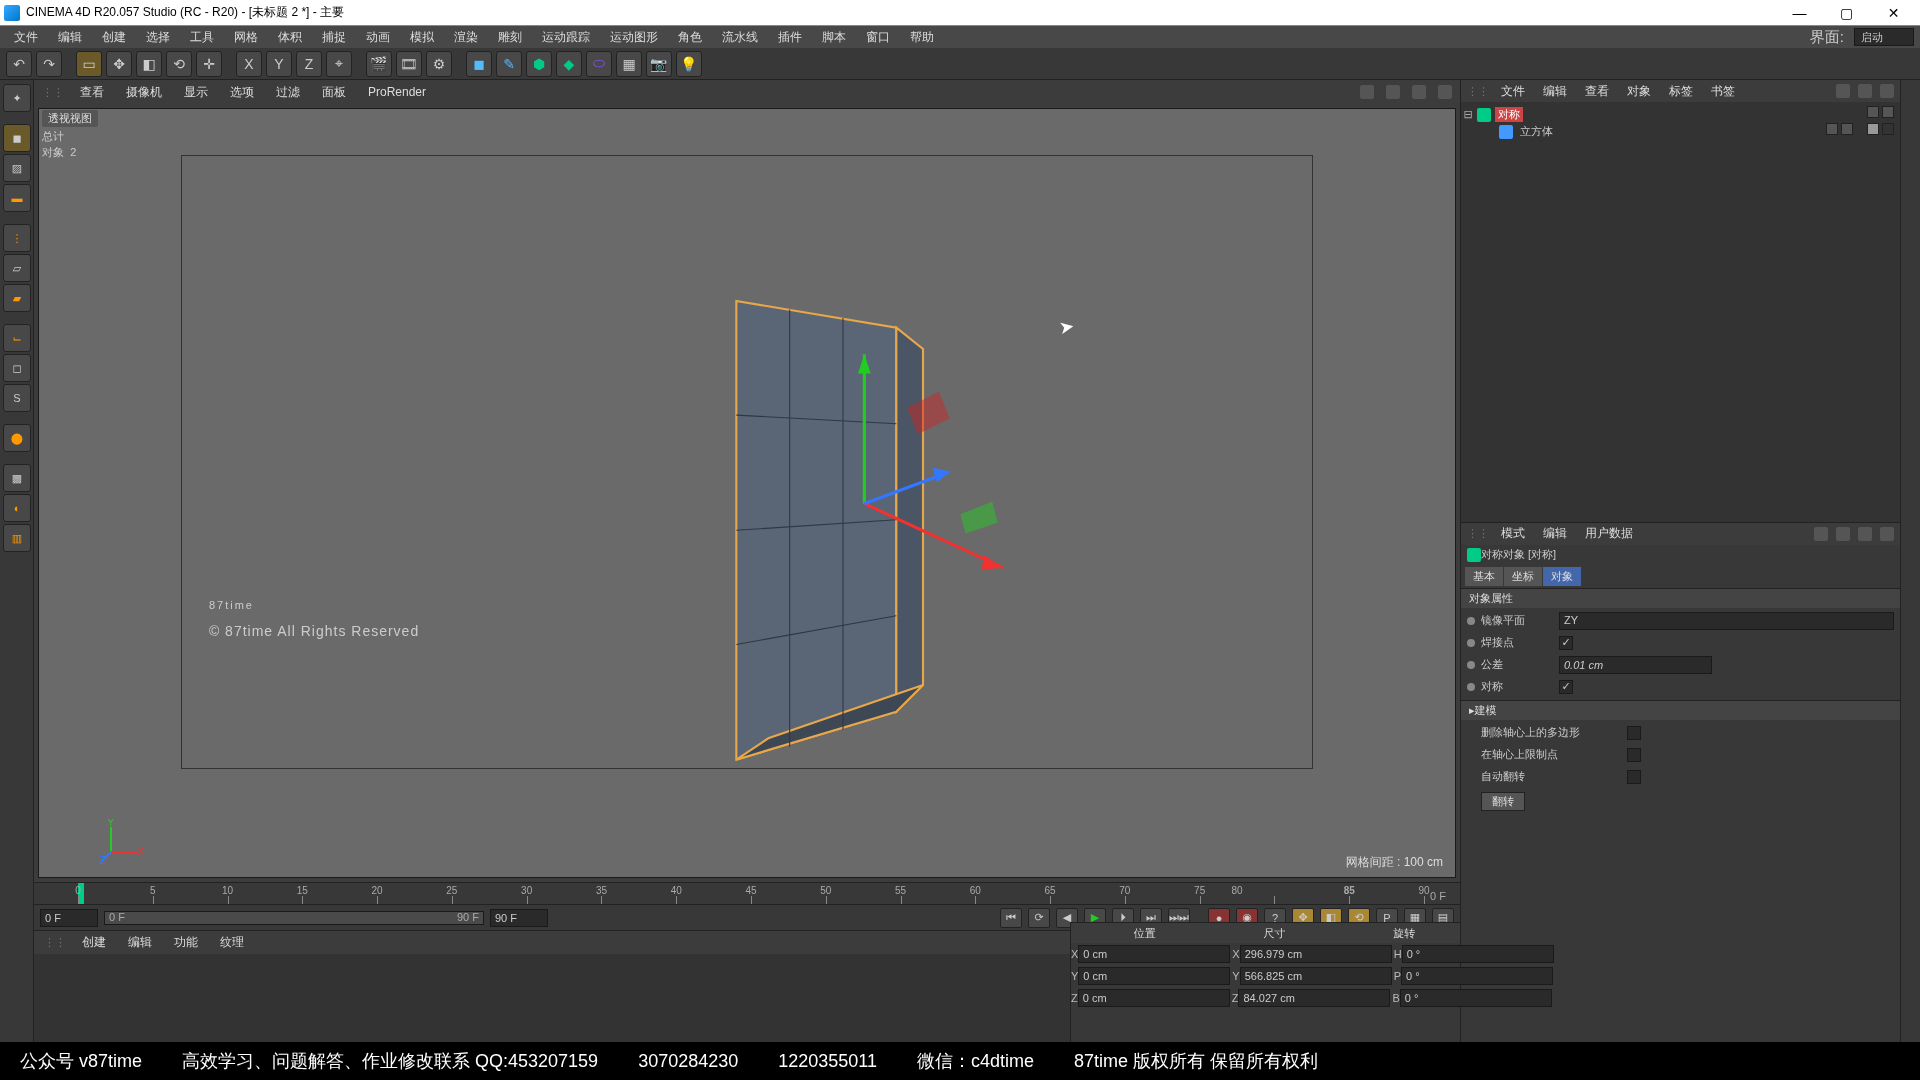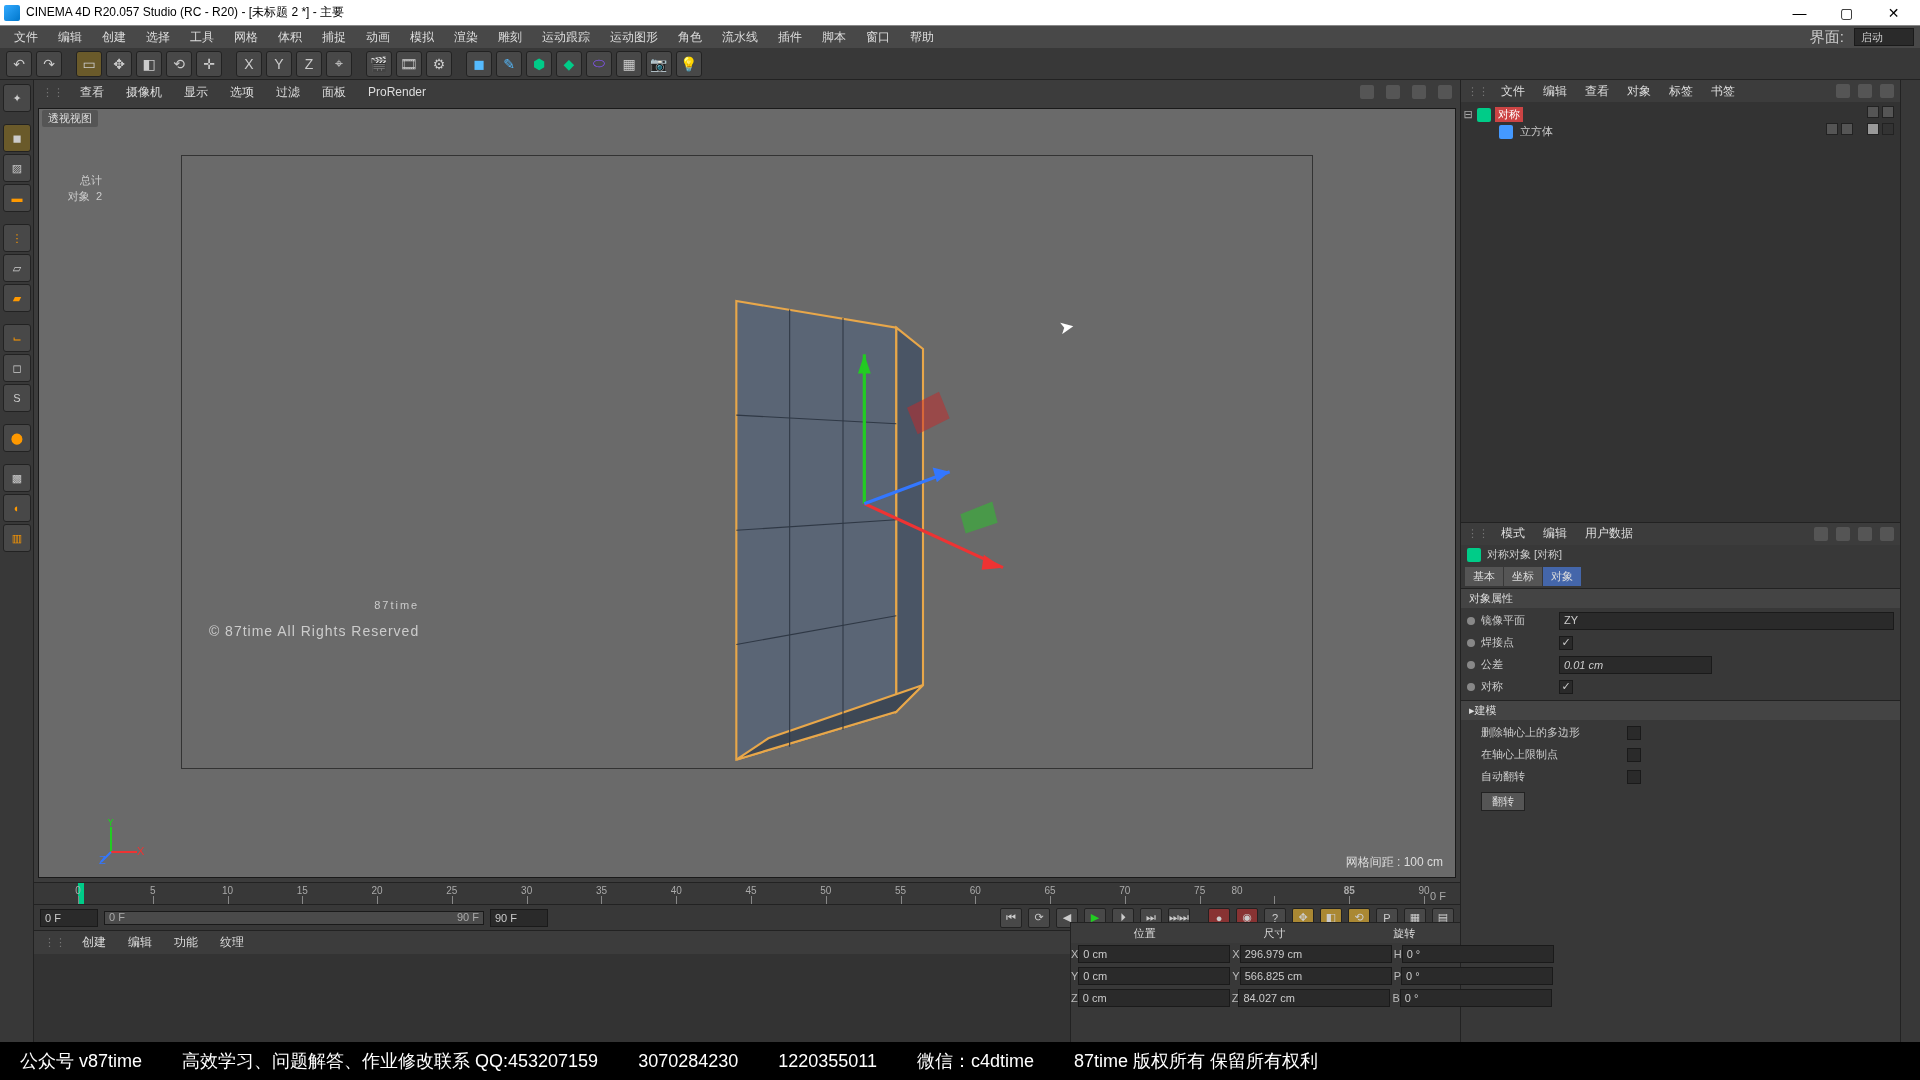--- a/index.html
+++ b/index.html
@@ -21,25 +21,25 @@
 .left-tools { width:34px; background:#383838; display:flex; flex-direction:column; gap:2px; padding:4px 3px; border-right:1px solid #222; }
 .lt-btn { width:28px; height:28px; background:#484848; border:1px solid #222; border-radius:3px; display:flex; align-items:center; justify-content:center; }
 .lt-gap { height:8px; }
 .center { flex:1; display:flex; flex-direction:column; background:#383838; }
 .view-menus { height:24px; display:flex; align-items:center; padding:0 8px; gap:10px; background:#3c3c3c; }
 .vm-item { color:#ddd; font-size:12px; padding:2px 6px; }
 .vm-spacer { flex:1; }
 .vm-icon { width:14px; height:14px; background:#555; border-radius:2px; margin-left:2px; display:inline-block; }
 .viewport-wrap { flex:1; position:relative; background:#3c3c3c; padding:4px; }
 .vp-label { position:absolute; top:6px; left:8px; background:#555; padding:1px 6px; font-size:11px; color:#ddd; border-radius:2px; z-index:3; }
-.vp-stats { position:absolute; top:24px; left:8px; font-size:11px; color:#ddd; z-index:3; line-height:16px; text-align:right; width:60px;margin-top:44px; }
+.vp-stats { position:absolute; top:24px; left:8px; font-size:11px; color:#ddd; z-index:3; line-height:16px; text-align:left; width:60px; }
 .viewport { width:100%; height:100%; background:#6a6a6a; border:1px solid #1a1a1a; position:relative; overflow:hidden; }
 .inner-frame { position:absolute; top:6%; left:10%; width:80%; height:80%; border:1px solid #333; }
 .grid-info { position:absolute; bottom:6px; right:12px; color:#ddd; font-size:12px; z-index:3; }
-.watermark { position:absolute; left:12%; top:58%; color:rgba(255,255,255,.1); font-size:60px; font-weight:300; letter-spacing:2px; z-index:2;text-align:right; }
+.watermark { position:absolute; left:12%; top:58%; color:rgba(255,255,255,.1); font-size:60px; font-weight:300; letter-spacing:2px; z-index:2; }
 .watermark small{ display:block; font-size:14px; letter-spacing:1px; }
 .axis-widget { position:absolute; left:60px; bottom:18px; width:40px; height:40px; z-index:3; }
 .cursor { position:absolute; left:72%; top:27%; font-size:18px; color:#fff; z-index:5; transform:rotate(-10deg); }
 .timeline-area { background:#383838; }
 .timeline-ruler { height:22px; background:#383838; border-top:1px solid #222; position:relative; display:flex; align-items:flex-end; padding:0 40px 0 44px; overflow:hidden;}
 .timeline-ruler .tick { position:absolute; bottom:0; width:1px; height:8px; background:#888; }
 .timeline-ruler .tlabel { position:absolute; bottom:8px; font-size:10px; color:#aaa; transform:translateX(-50%); }
 .time-marker { position:absolute; left:44px; top:0; width:6px; height:100%; background:#0c8; }
 .time-end { position:absolute; right:14px; bottom:2px; color:#aaa; font-size:11px;}
 .timeline-controls { height:26px; background:#383838; display:flex; align-items:center; gap:6px; padding:0 6px; border-top:1px solid #222;}
@@ -64,21 +64,21 @@
 .tree-toggle { width:10px; text-align:center; color:#aaa; }
 .tree-icon { width:14px; height:14px; border-radius:2px; }
 .sym-ic { background:#0c8; }
 .cube-ic { background:#49f; }
 .tree-label { padding:0 3px; }
 .tree-label.sel { background:#c44; color:#fff; }
 .tag-area { position:absolute; right:6px; display:flex; gap:3px;}
 .tag-dot { width:12px; height:12px; background:#555; border:1px solid #222;}
 .attr-mgr { flex:1; display:flex; flex-direction:column; }
 .am-menus { height:22px; display:flex; align-items:center; gap:6px; padding:0 6px; background:#3c3c3c;}
-.am-title { height:20px; display:flex; align-items:center; gap:6px; padding:0 6px; background:#383838;}
+.am-title { height:20px; display:flex; align-items:center; padding:0 6px; background:#383838;}
 .am-tabs { display:flex; gap:1px; padding:2px 4px; }
 .am-tab { padding:2px 8px; background:#555; color:#ddd; font-size:11px;}
 .am-tab.active { background:#46a; }
 .am-section { padding:2px 8px; background:#444; color:#ddd; font-size:11px; border-top:1px solid #222;}
 .am-body { flex:1; background:#383838; padding:2px 6px; }
 .prop-row { display:flex; align-items:center; height:22px; gap:6px; }
 .prop-dot { width:8px; height:8px; border-radius:50%; background:#888; }
 .prop-label { width:72px; color:#ccc; }
 .prop-field { flex:1; background:#2a2a2a; border:1px solid #1a1a1a; color:#ccc; padding:1px 4px; height:18px;}
 .prop-check { width:14px; height:14px; background:#2a2a2a; border:1px solid #1a1a1a; display:flex; align-items:center; justify-content:center;}

